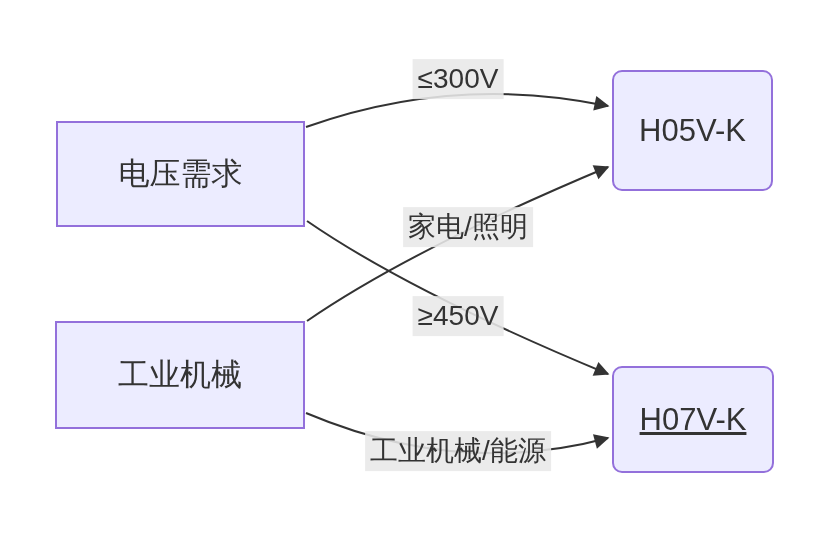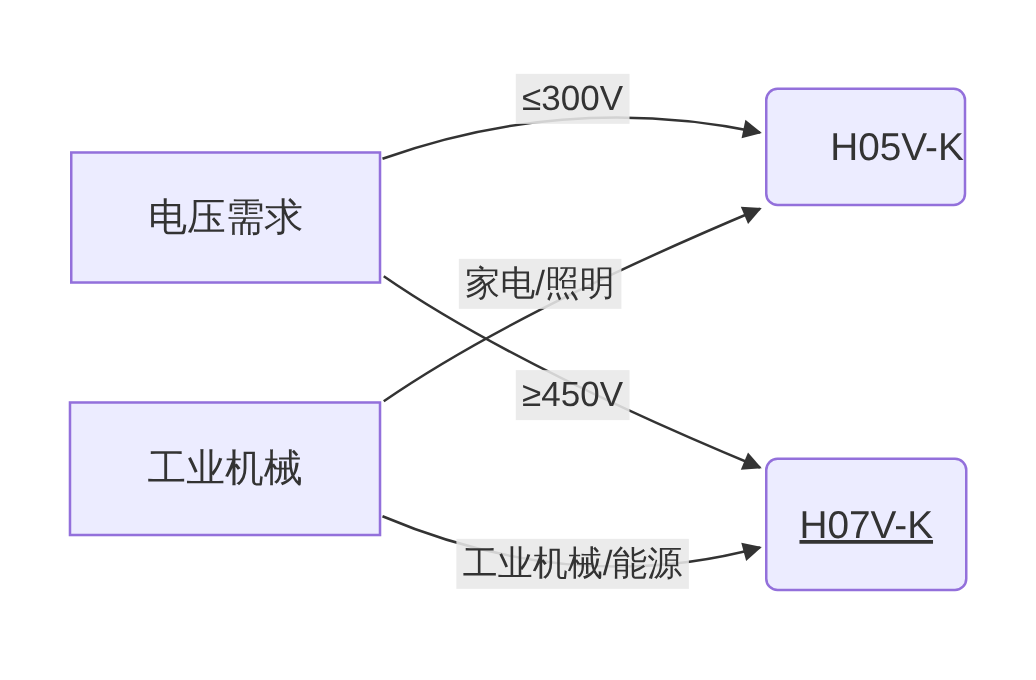--- a/index.html
+++ b/index.html
@@ -38,36 +38,36 @@
     color: #333333;
     font-size: 31px;
     line-height: 1.2;
     white-space: nowrap;
   }
   .node.square { border-radius: 0; }
   .node.rounded { border-radius: 10px; }
 
   .node-voltage  { left: 56px;  top: 121px; width: 249px; height: 106px; }
   .node-scenario { left: 55px;  top: 321px; width: 250px; height: 108px; }
-  .node-h05vk    { left: 612px; top: 70px;  width: 161px; height: 95px; justify-content: flex-end; }
+  .node-h05vk    { left: 612px; top: 70px;  width: 161px; height: 121px; }
   .node-h07vk    { left: 612px; top: 366px; width: 162px; height: 107px; text-decoration: underline; }
 
   .edge-label {
     position: absolute;
     transform: translate(-50%, -50%);
     background: rgba(232, 232, 232, 0.88);
     color: #333333;
     font-size: 28px;
     line-height: 1.35;
     padding: 1px 5px;
     white-space: nowrap;
     text-align: right;
   }
   .label-le300v  { left: 458px; top: 79px; }
-  .label-jiadian { left: 432px; top: 227px; }
+  .label-jiadian { left: 468px; top: 227px; }
   .label-ge450v  { left: 458px; top: 316px; }
   .label-gongye  { left: 458px; top: 451px; }
 </style>
 </head>
 <body>
 
 <div class="canvas">
 
   <svg class="edge-layer" width="829" height="544" viewBox="0 0 829 544" xmlns="http://www.w3.org/2000/svg">
     <defs>

